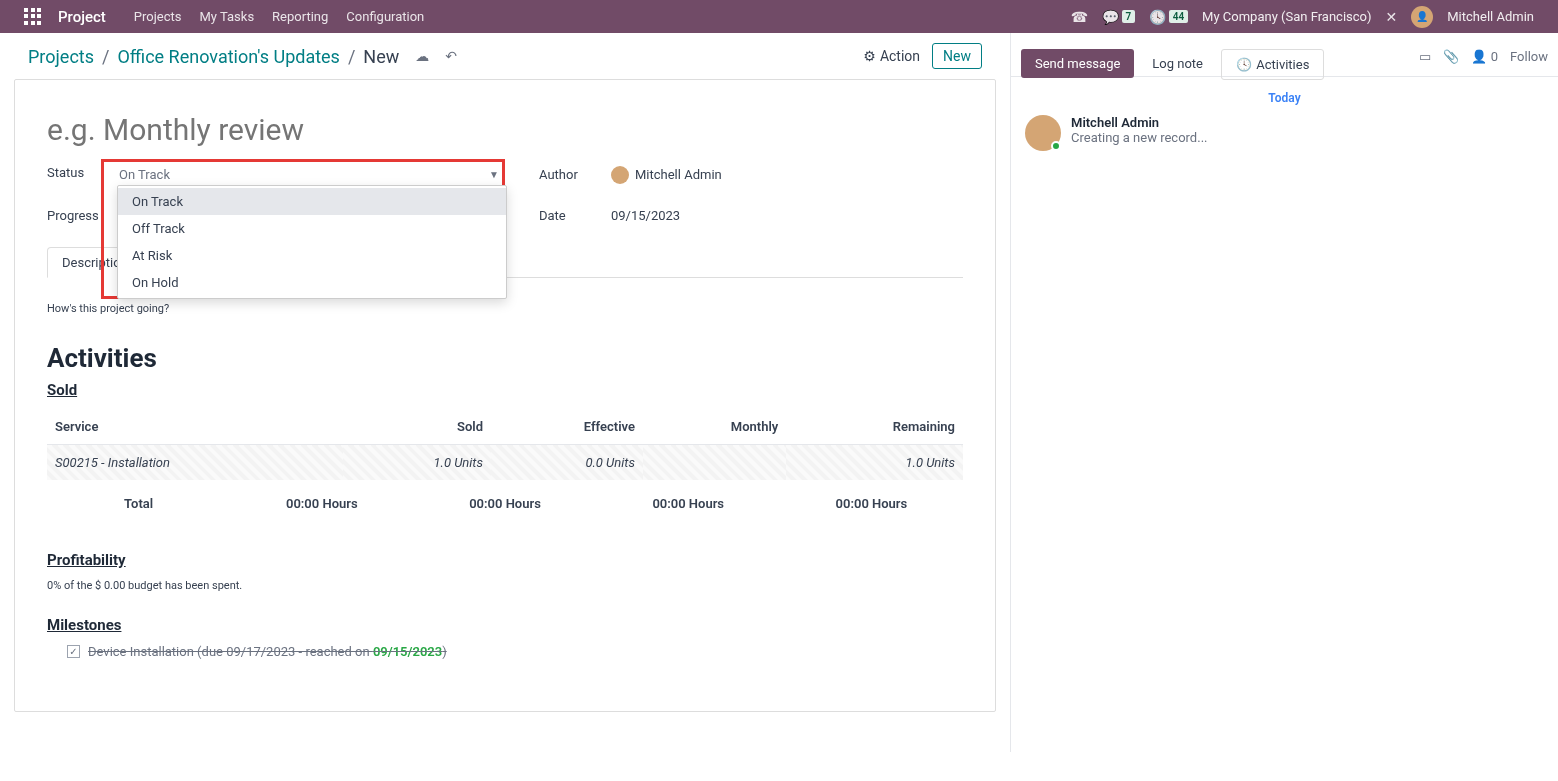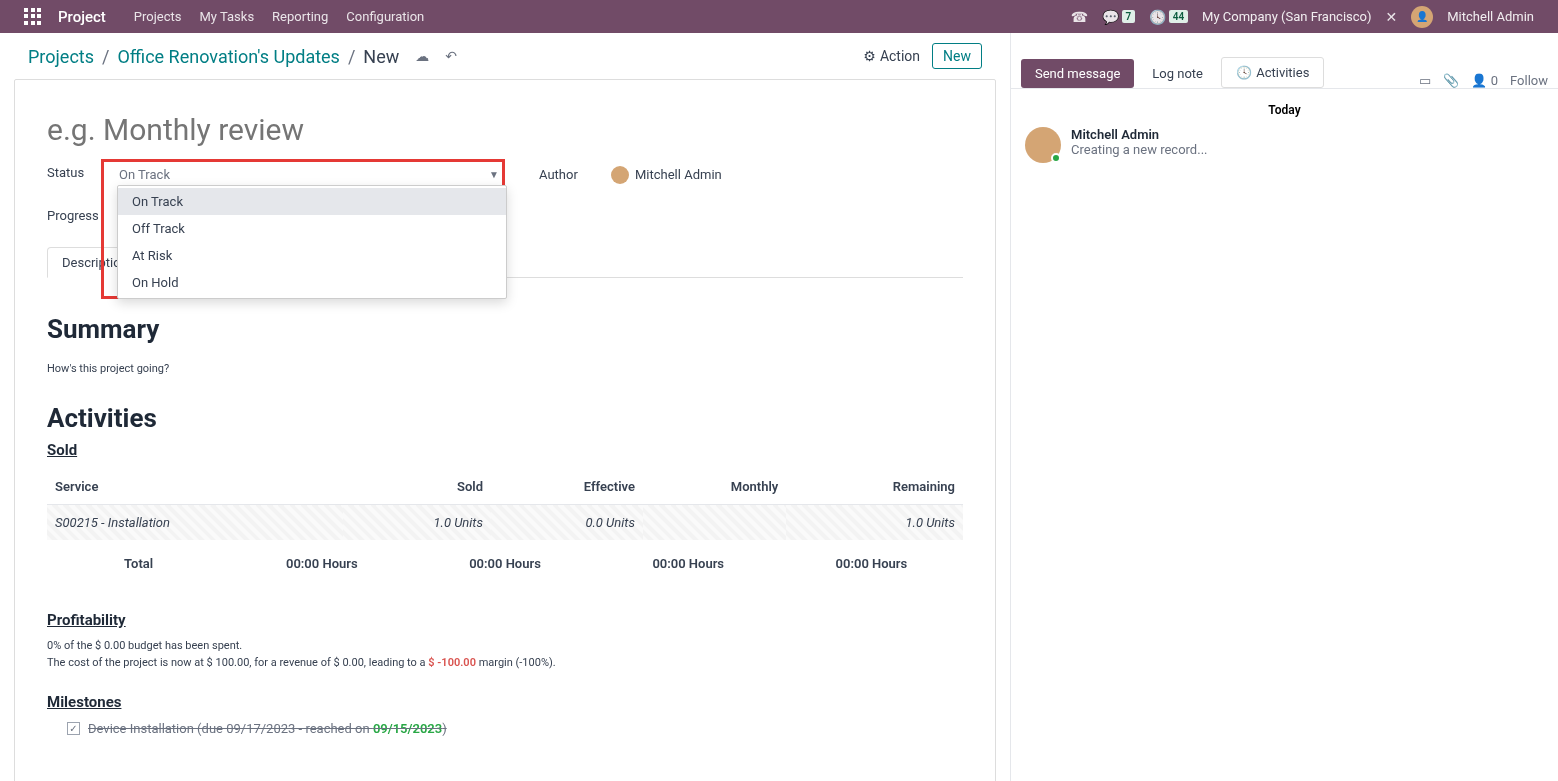--- a/index.html
+++ b/index.html
@@ -69,28 +69,28 @@
 .totals { display: flex; margin-top: 16px; font-weight: 600; }
 .totals div { flex: 1; text-align: center; font-size: 13px; }
 .red { color: #d9534f; font-weight: 600; }
 .green { color: #28a745; font-weight: 600; }
 .milestone-row { display: flex; align-items: center; gap: 8px; margin-top: 8px; color: #6b7280; font-size: 13px; padding-left: 20px;}
 .checkbox { width: 13px; height: 13px; border: 1px solid #9ca3af; display: inline-flex; align-items: center; justify-content: center; font-size: 10px; color: #6b7280; }
 .strike { text-decoration: line-through; }
 
 
 .chatter { width: 548px; border-left: 1px solid #e5e7eb; }
-.chatter-tabs { display: flex; align-items: flex-end; border-bottom: 1px solid #e5e7eb; padding: 0 10px; height: 56px; gap: 4px; }
+.chatter-tabs { display: flex; align-items: flex-start; border-bottom: 1px solid #e5e7eb; padding: 16px 10px; height: 44px; gap: 4px; }
 .ct-btn { padding: 7px 14px; font-size: 13px; cursor: pointer; border: none; background: none; color: #374151; border-radius: 3px; }
 .ct-btn.primary { background: #714B67; color: #fff; }
 .ct-btn.bordered { border: 1px solid #ddd; display: flex; align-items: center; gap: 4px; }
 .chatter-icons { margin-left: auto; display: flex; align-items: center; gap: 12px; color: #6b7280; }
 .chatter-icons span { cursor: pointer; display: flex; align-items: center; gap: 3px; font-size: 13px; }
 .chatter-body { padding: 14px; }
-.today-sep { text-align: center; color: #000000; font-size: 12px; font-weight: 600; margin-bottom: 10px; }
+.today-sep { text-align: center; color: #3b82f6; font-size: 12px; font-weight: 600; margin-bottom: 10px; }
 .message { display: flex; gap: 10px; }
 .msg-avatar { width: 36px; height: 36px; border-radius: 50%; background: #d4a574; position: relative; flex-shrink: 0; }
 .presence { position: absolute; bottom: 0; right: 0; width: 10px; height: 10px; border-radius: 50%; background: #28a745; border: 2px solid #fff; }
 .msg-body .author { font-weight: 600; color: #1f2937; font-size: 13px; }
 .msg-body .text { color: #6b7280; font-size: 13px; }
 </style>
 </head>
 <body>
 
 <div class="navbar">
@@ -169,30 +169,33 @@
         <div class="field-row">
           <span class="field-label">Author</span>
           <span class="field-value">
               <span class="small-avatar"></span>
               <span>Mitchell Admin</span>
             </span>
         </div>
         <div class="field-row">
           <span class="field-label">Progress</span>
         </div>
+        <div class="field-row">
+          <span class="field-label">Date</span>
+          <span class="field-value">09/15/2023</span>
+        </div>
 
         <div class="highlight-box" style="top:-6px; left:54px; width:404px; height:140px;"></div>
       </div>
 
       <div class="tabs">
         <span class="tab">Description</span>
       </div>
 
       <div class="desc">
-        <h1>Summary</h1>
         <p>How's this project going?</p>
 
         <h2>Activities</h2>
         <h3>Sold</h3>
         <table class="sold-table">
           <thead>
               <tr>
             <th>Service</th>
             <th class="r">Sold</th>
             <th class="r">Effective</th>
@@ -213,23 +216,20 @@
         <div class="totals">
           <div>Total</div>
           <div>00:00 Hours</div>
           <div>00:00 Hours</div>
           <div>00:00 Hours</div>
           <div>00:00 Hours</div>
         </div>
 
         <h3 style="margin-top:40px;">Profitability</h3>
         <p>0% of the $ 0.00 budget has been spent.</p>
-        <p>
-          <span>The cost of the project is now at $ 100.00, for a revenue of $ 0.00, leading to a </span><span class="red">$ -100.00</span><span> margin (-100%).</span>
-        </p>
 
         <h3 style="margin-top:24px;">Milestones</h3>
         <div class="milestone-row">
           <span class="checkbox">✓</span>
           <span class="strike">
             <span>Device Installation (due 09/17/2023 - reached on </span><span class="green">09/15/2023</span><span>)</span>
           </span>
         </div>
       </div>
     </div>

